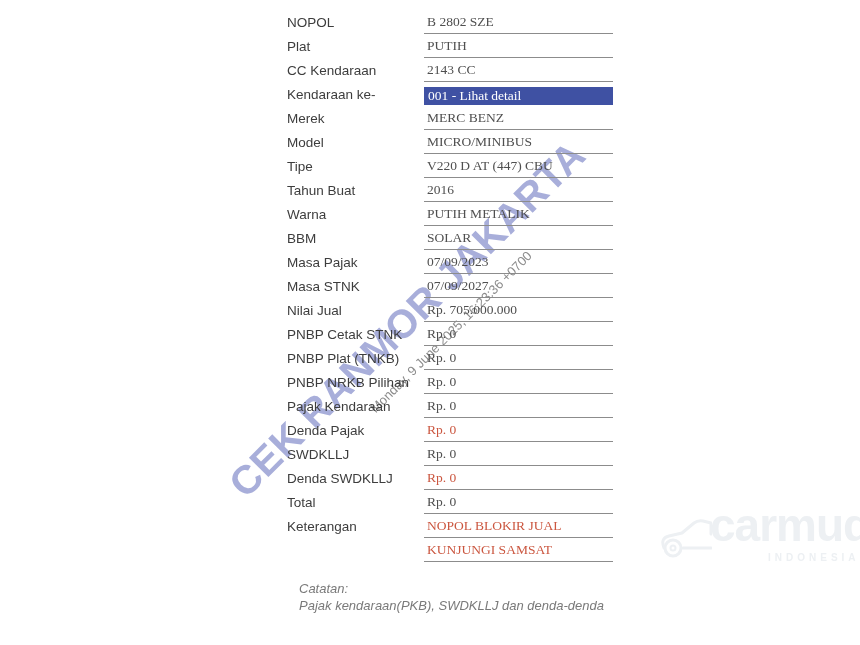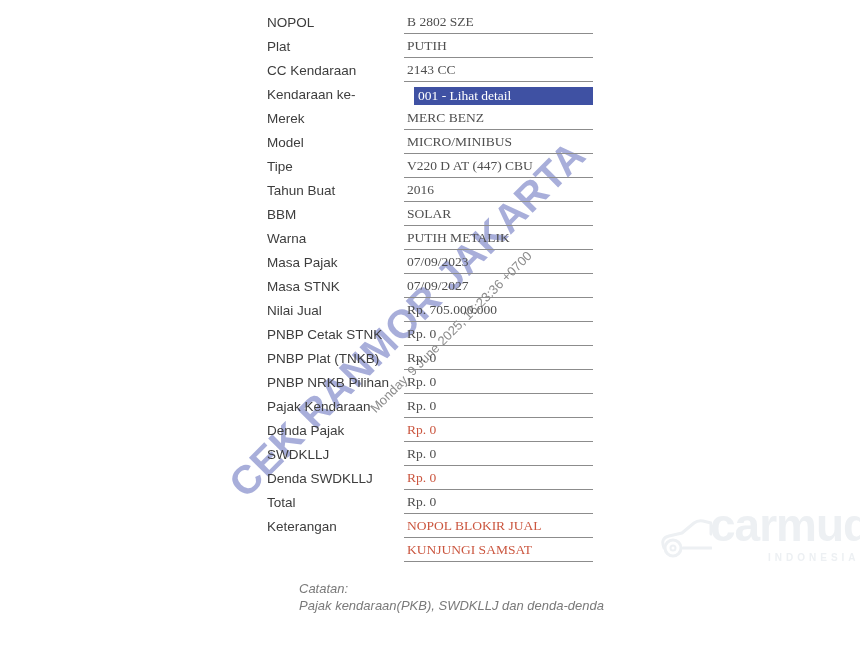--- a/index.html
+++ b/index.html
@@ -38,31 +38,31 @@
     position:absolute;left:110px;top:52px;
     font-size:10px;font-weight:bold;letter-spacing:4px;
   }
 
   
   .form{position:absolute;left:267px;top:10px;z-index:2;}
   .form-row{display:flex;align-items:flex-start;}
   .form-label{
     width:137px;height:24px;box-sizing:border-box;
     display:flex;align-items:flex-end;padding-bottom:4px;
-    font-size:13.5px;color:var(--label-text,#3d3d3d);
+    font-size:13.5px;color:var(--label-text,#3d3d3d);margin-left:20px;
   }
   .form-values{width:189px;display:flex;flex-direction:column;}
   .value-line{
     box-sizing:border-box;height:24px;
     border-bottom:1px solid var(--underline,#8c8c8c);
     display:flex;align-items:flex-end;padding:0 0 3px 3px;
     font-size:13.5px;color:var(--value-text,#4f4f4f);white-space:nowrap;font-family:Liberation Serif, serif;
   }
   .value-line.alert{color:var(--alert-text,#cb5740);}
-  .value-line.highlight{border-bottom:1px solid transparent;padding:0;margin-left:10px;}
+  .value-line.highlight{border-bottom:1px solid transparent;padding:0;}
   .hl-box{
     height:18px;width:100%;box-sizing:border-box;
     background:var(--highlight-bg,#3f51a3);color:var(--highlight-text,#fff);
     display:flex;align-items:center;padding-left:4px;
     font-size:13.5px;cursor:pointer;
   }
 
   
   .note{
     position:absolute;left:267px;top:580px;z-index:2;
@@ -140,30 +140,30 @@
   </div>
 
   <div class="form-row">
     <div class="form-label">Tahun Buat</div>
     <div class="form-values">
         <div class="value-line normal">2016</div>
       </div>
   </div>
 
   <div class="form-row">
+    <div class="form-label">Warna</div>
+    <div class="form-values">
+        <div class="value-line normal">PUTIH METALIK</div>
+      </div>
+  </div>
+
+  <div class="form-row">
     <div class="form-label">BBM</div>
     <div class="form-values">
         <div class="value-line normal">SOLAR</div>
-      </div>
-  </div>
-
-  <div class="form-row">
-    <div class="form-label">Warna</div>
-    <div class="form-values">
-        <div class="value-line normal">PUTIH METALIK</div>
       </div>
   </div>
 
   <div class="form-row">
     <div class="form-label">Masa Pajak</div>
     <div class="form-values">
         <div class="value-line normal">07/09/2023</div>
       </div>
   </div>
 

